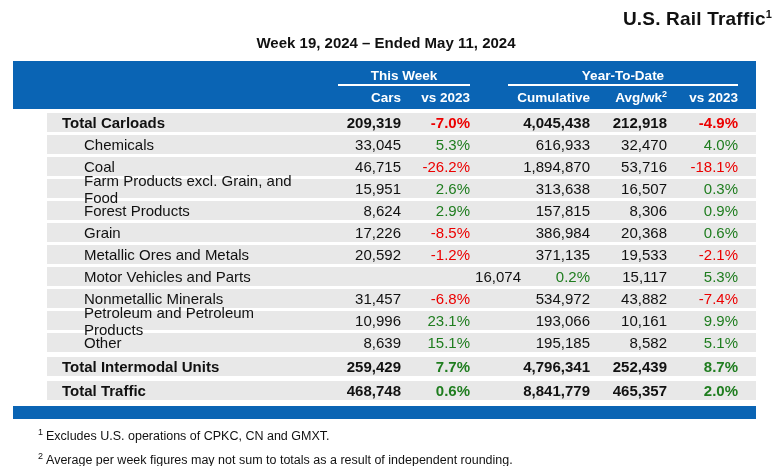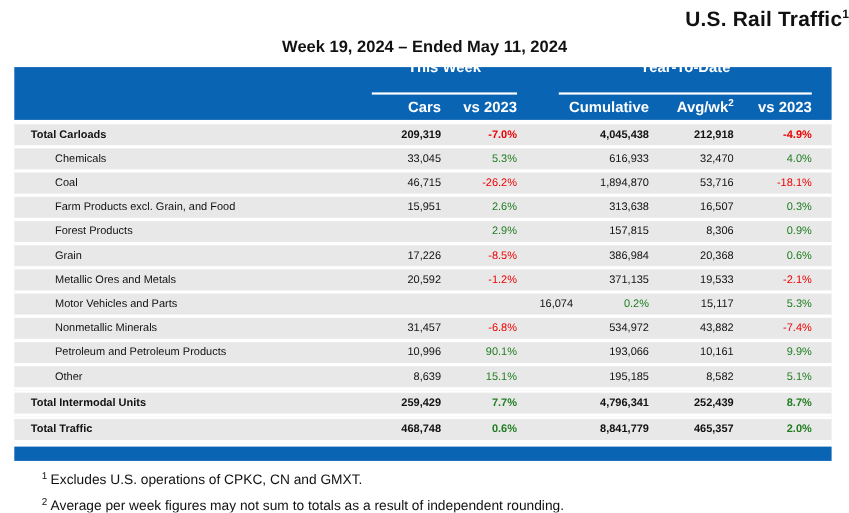--- a/index.html
+++ b/index.html
@@ -33,29 +33,29 @@
   .hrow2 { height: 23px; align-items: center; }
   .c-name { flex: 1 1 auto; }
   .c-cars { flex: 0 0 108px; text-align: right; }
   .c-vsw  { flex: 0 0 69px;  text-align: right; }
   .c-cum  { flex: 0 0 120px; text-align: right; }
   .c-avg  { flex: 0 0 77px;  text-align: right; }
   .c-vsy  { flex: 0 0 71px;  text-align: right; }
   .group1 { flex: 0 0 177px; }
   .group2 { flex: 0 0 268px; margin-top: 28px; }
   .group-inner {
-    text-align: center; padding-bottom: 16px;
+    text-align: center; padding-bottom: 1px;
     border-bottom: 2px solid #ffffff;
   }
   .group1 .group-inner { margin-left: 45px; }
   .group2 .group-inner { margin-left: 38px; }
   .c-avg sup, .thead sup { font-size: 9px; line-height: 0; vertical-align: super; }
 
   
-  .tbody { margin-top: 2px; font-size: 10px; }
+  .tbody { margin-top: 2px; font-size: 15px; margin-left: 34px; }
   .row {
     display: flex; align-items: center;
     background: var(--gray, #E8E8E8);
     height: 22px; border-bottom: 3px solid #ffffff;
     padding-right: 18px;
   }
   .row .c-name { padding-left: 37px; }
   .row.total { font-weight: bold; height: 24px; border-top: 2px solid #ffffff; }
   .row.total .c-name { padding-left: 15px; }
   .val.pos { color: var(--green, #1F7D1F); }
@@ -129,20 +129,21 @@
         <div class="row indent">
     <div class="c-name">Farm Products excl. Grain, and Food</div>
     <div class="c-cars val">15,951</div>
     <div class="c-vsw val pos">2.6%</div>
     <div class="c-cum val">313,638</div>
     <div class="c-avg val">16,507</div>
     <div class="c-vsy val pos">0.3%</div>
   </div>
         <div class="row indent">
     <div class="c-name">Forest Products</div>
+    <div class="c-cars val">8,624</div>
     <div class="c-vsw val pos">2.9%</div>
     <div class="c-cum val">157,815</div>
     <div class="c-avg val">8,306</div>
     <div class="c-vsy val pos">0.9%</div>
   </div>
         <div class="row indent">
     <div class="c-name">Grain</div>
     <div class="c-cars val">17,226</div>
     <div class="c-vsw val neg">-8.5%</div>
     <div class="c-cum val">386,984</div>
@@ -168,21 +169,21 @@
     <div class="c-name">Nonmetallic Minerals</div>
     <div class="c-cars val">31,457</div>
     <div class="c-vsw val neg">-6.8%</div>
     <div class="c-cum val">534,972</div>
     <div class="c-avg val">43,882</div>
     <div class="c-vsy val neg">-7.4%</div>
   </div>
         <div class="row indent">
     <div class="c-name">Petroleum and Petroleum Products</div>
     <div class="c-cars val">10,996</div>
-    <div class="c-vsw val pos">90.1%</div>
+    <div class="c-vsw val pos">23.1%</div>
     <div class="c-cum val">193,066</div>
     <div class="c-avg val">10,161</div>
     <div class="c-vsy val pos">9.9%</div>
   </div>
         <div class="row indent">
     <div class="c-name">Other</div>
     <div class="c-cars val">8,639</div>
     <div class="c-vsw val pos">15.1%</div>
     <div class="c-cum val">195,185</div>
     <div class="c-avg val">8,582</div>

